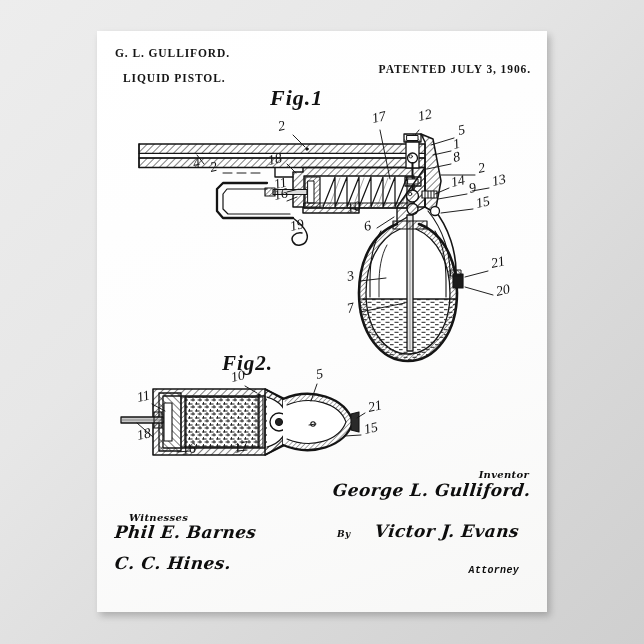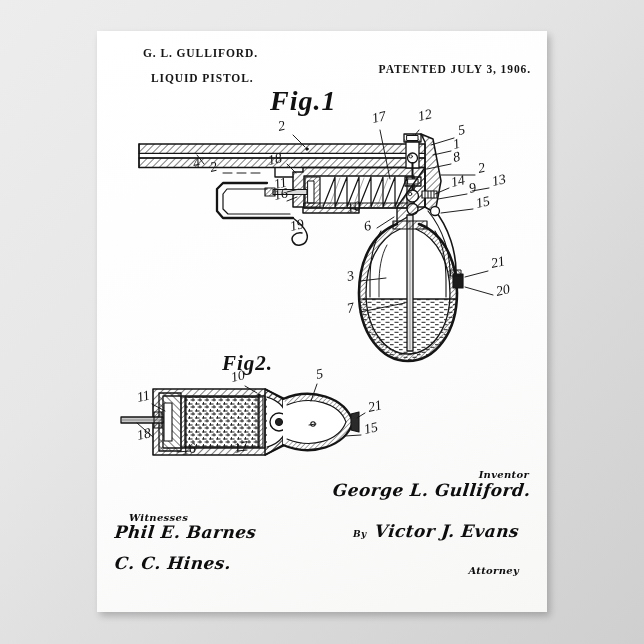--- a/index.html
+++ b/index.html
@@ -28,35 +28,34 @@
     background:linear-gradient(160deg,#ffffff 0%,#fdfdfd 55%,#f7f7f6 100%);
     pointer-events:none;
   }
   .hdr{
     position:absolute;
     font-family:"Liberation Serif", serif;
     font-weight:bold;
     color:#151515;
     letter-spacing:0.9px;
     white-space:nowrap;
-    margin-left:28px;
   }
   #hdr-name{left:18px;top:16px;font-size:11.5px;}
   #hdr-subject{left:26px;top:41px;font-size:11.5px;}
   #hdr-date{right:16px;top:32px;font-size:11.5px;}
 
   .figtitle{
     position:absolute;
     font-family:"Liberation Serif", serif;
     font-style:italic;
     font-weight:bold;
     color:#111;
     white-space:nowrap;
   }
-  #fig1-title{left:173px;top:54px;font-size:28px;letter-spacing:1px;}
+  #fig1-title{left:173px;top:54px;font-size:22px;letter-spacing:1px;}
   #fig2-title{left:125px;top:320px;font-size:21px;letter-spacing:1px;}
 
   svg.draw{position:absolute;left:0;top:0;overflow:visible;}
 
   .sig{
     position:absolute;
     font-family:"Liberation Serif", serif;
     font-style:italic;
     color:#0d0d0d;
     white-space:nowrap;
@@ -74,23 +73,23 @@
     font-style:italic;
     font-weight:bold;
     font-size:10px;
     letter-spacing:0.3px;
   }
   #lbl-inventor{right:18px;top:438px;}
   #sig-inventor{right:16px;top:449px;font-size:17px;}
   #lbl-witnesses{left:32px;top:481px;}
   #sig-witness1{left:18px;top:491px;font-size:17px;}
   #sig-witness2{left:18px;top:522px;font-size:17px;}
-  #lbl-by{left:256px;top:498px;font-size:9px;}
+  #lbl-by{left:240px;top:498px;font-size:9px;}
   #sig-attorney{left:278px;top:490px;font-size:17px;}
-  #lbl-attorney{right:28px;top:534px;}
+  #lbl-attorney{right:28px;top:534px;font-family:Liberation Mono, monospace;}
 </style>
 </head>
 <body>
 
 <div id="bg-gradient"></div>
 
 <div id="poster">
   <div id="paper-tint"></div>
 
   <div class="hdr" id="hdr-name">G. L. GULLIFORD.</div>

